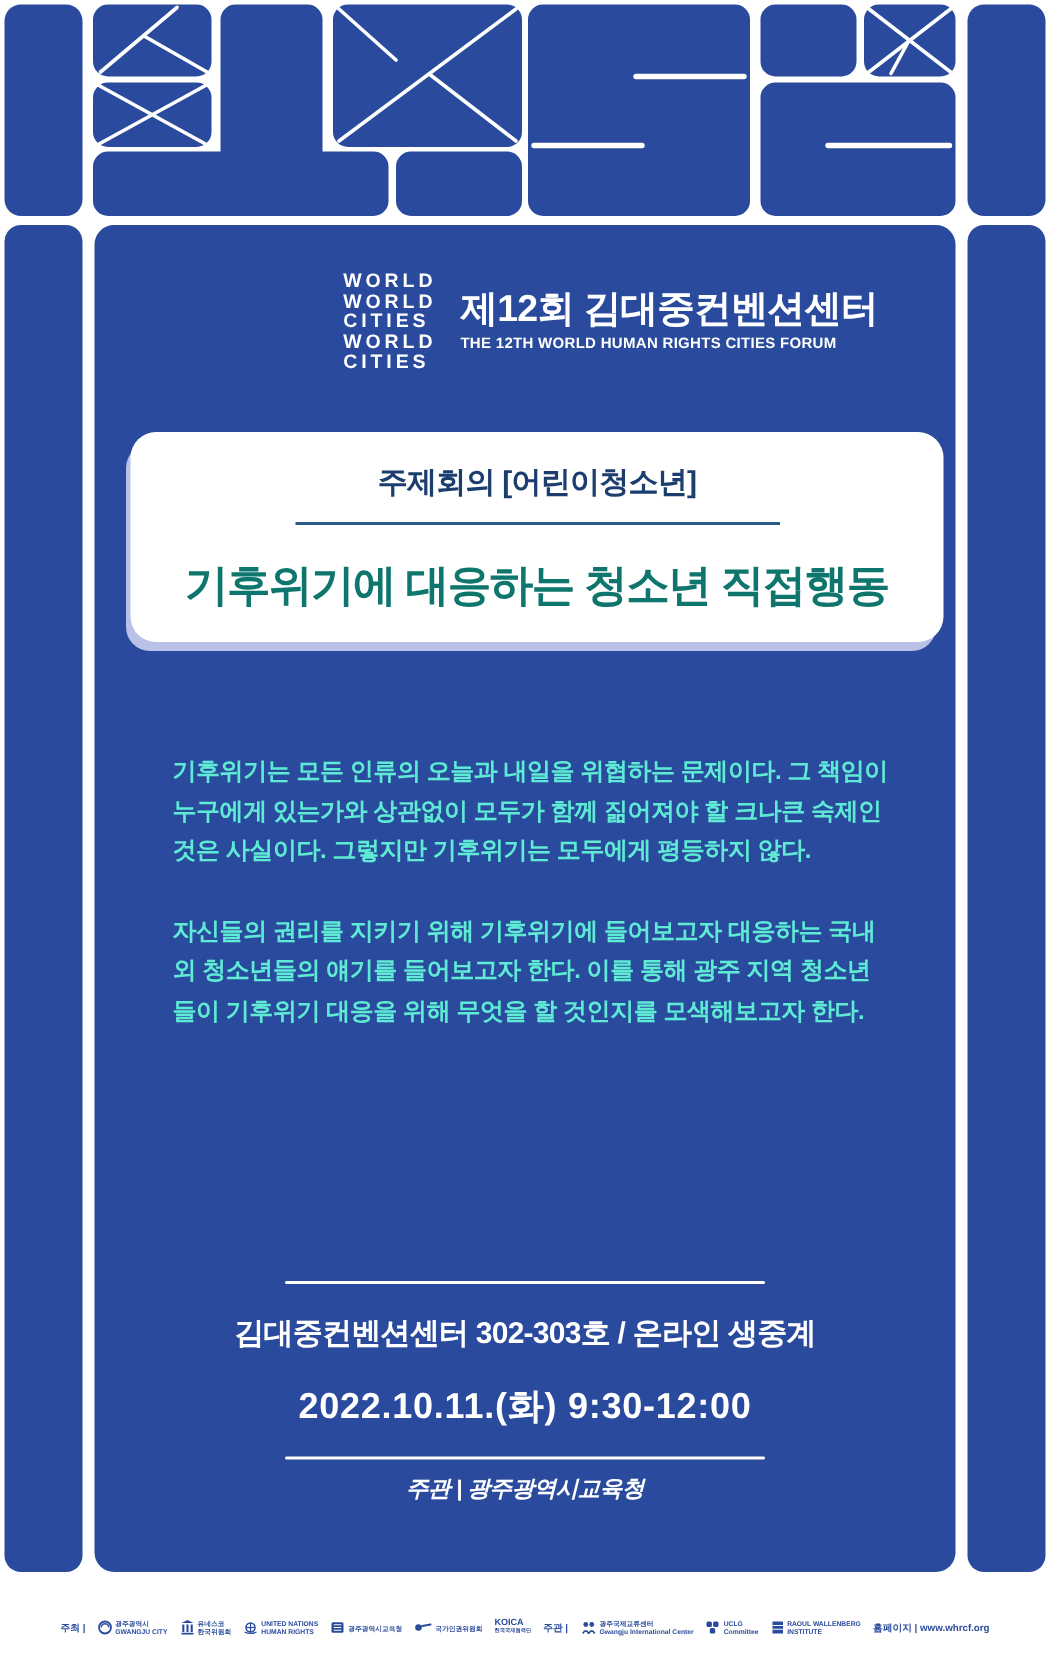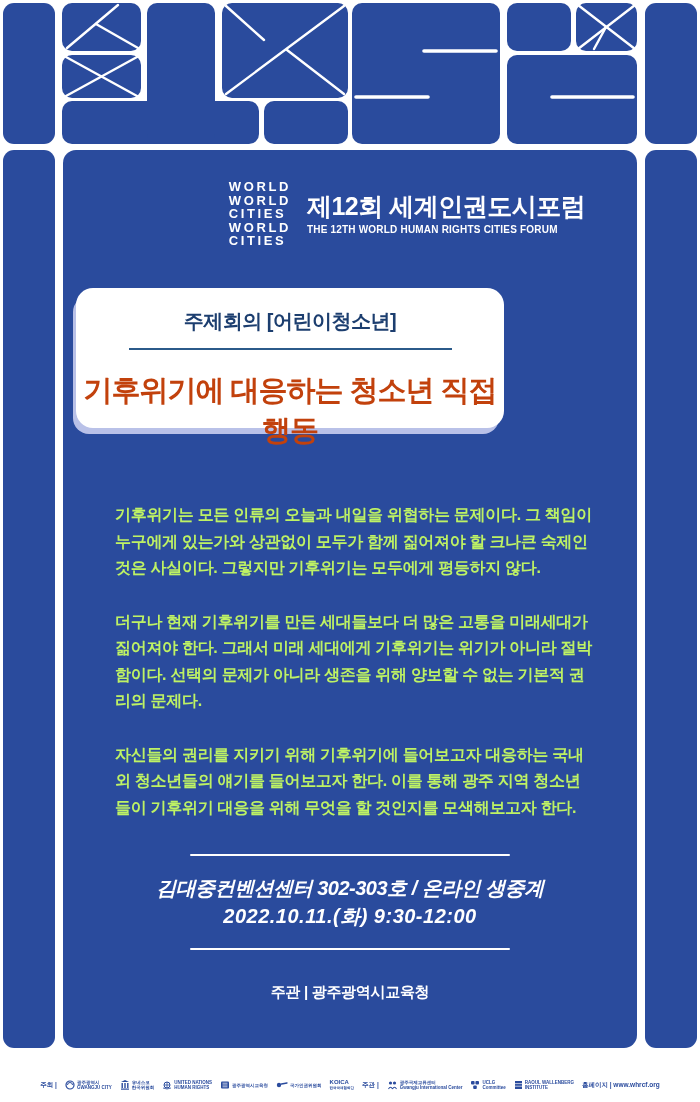--- a/index.html
+++ b/index.html
@@ -16,39 +16,39 @@
     background:#2a4b9d;border-radius:13px;color:#ffffff;
   }
   
   .logo-row{position:absolute;left:0;top:30px;width:688px;display:flex;justify-content:center;align-items:center;}
   .logo-stack{font-weight:bold;font-size:13px;line-height:13.5px;letter-spacing:2.6px;margin-right:16px;white-space:nowrap;}
   .logo-titles{text-align:left;}
   .title-ko{font-size:25px;font-weight:bold;letter-spacing:-0.5px;line-height:27px;}
   .title-en{font-size:10px;font-weight:bold;letter-spacing:0.2px;margin-top:4px;}
   
   .card{
-    position:absolute;left:13px;top:138px;width:428px;height:140px;background:#ffffff;
+    position:absolute;left:24px;top:138px;width:542px;height:140px;background:#ffffff;
     border-radius:17px;box-shadow:-4px 7px 0 -1px #b9c1e8;text-align:center;
   }
   .card-category{margin-top:20px;font-size:20px;font-weight:bold;color:#1c3e6f;letter-spacing:-0.5px;}
   .card-divider{width:323px;height:2px;background:#2b5a8a;margin:13px auto 0 auto;}
-  .card-title{margin-top:21px;font-size:29px;font-weight:800;color:#c2410c;letter-spacing:-1px;}
+  .card-title{margin-top:21px;font-size:29px;font-weight:800;color:#0f766e;letter-spacing:-1px;}
   
   .paras{position:absolute;left:52px;top:352px;width:480px;}
   .paras p{
     margin:0 0 27px 0;font-size:16px;font-weight:bold;line-height:26.5px;
-    letter-spacing:-0.3px;color:#bef264;text-align:left;word-break:break-all;
-  }
-  
-  .venue{position:absolute;left:0;top:704px;width:574px;text-align:center;font-style:italic;}
+    letter-spacing:-0.3px;color:#5eead4;text-align:left;word-break:break-all;
+  }
+  
+  .venue{position:absolute;left:0;top:704px;width:574px;text-align:center;}
   .venue-line{width:320px;height:2px;background:#ffffff;margin:0 auto;border-radius:1px;}
   .venue-location{margin-top:19px;font-size:20px;font-weight:bold;letter-spacing:-0.5px;}
-  .venue-datetime{margin-top:1px;font-size:20px;font-weight:bold;letter-spacing:0.5px;}
+  .venue-datetime{margin-top:19px;font-size:24px;font-weight:bold;letter-spacing:0.5px;}
   .venue-line.bottom{margin-top:18px;}
-  .organizer-line{position:absolute;left:0;top:833px;width:574px;text-align:center;font-size:15px;font-weight:bold;letter-spacing:-0.3px;}
+  .organizer-line{position:absolute;left:0;top:833px;width:574px;text-align:center;font-size:15px;font-weight:bold;letter-spacing:-0.3px;font-style:italic;}
   
   .footer{
     position:absolute;left:0;top:1072px;width:700px;height:26px;
     display:flex;align-items:center;justify-content:center;gap:8px;color:#2a4b9d;
   }
   .f-label{font-size:6.5px;font-weight:bold;white-space:nowrap;}
   .f-logo{display:flex;align-items:center;gap:2px;}
   .f-text{font-size:4.5px;font-weight:bold;line-height:5px;text-align:left;white-space:nowrap;}
   .f-icon{display:block;}
   .f-home{font-size:6.5px;font-weight:bold;white-space:nowrap;}
@@ -97,34 +97,33 @@
 
   <div class="logo-row">
     <div class="logo-stack">
       <div>WORLD</div>
       <div>WORLD</div>
       <div>CITIES</div>
       <div>WORLD</div>
       <div>CITIES</div>
     </div>
     <div class="logo-titles">
-      <div class="title-ko">제12회 세계인권도시포럼</div>
+      <div class="title-ko">제12회 김대중컨벤션센터</div>
       <div class="title-en">THE 12TH WORLD HUMAN RIGHTS CITIES FORUM</div>
     </div>
   </div>
 
   <div class="card">
     <div class="card-category">주제회의 [어린이청소년]</div>
     <div class="card-divider"></div>
     <div class="card-title">기후위기에 대응하는 청소년 직접행동</div>
   </div>
 
   <div class="paras">
     <p>기후위기는 모든 인류의 오늘과 내일을 위협하는 문제이다. 그 책임이 누구에게 있는가와 상관없이 모두가 함께 짊어져야 할 크나큰 숙제인 것은 사실이다.  그렇지만 기후위기는 모두에게 평등하지 않다.</p>
-    <p>더구나 현재 기후위기를 만든 세대들보다 더 많은 고통을 미래세대가 짊어져야 한다. 그래서 미래 세대에게 기후위기는 위기가 아니라 절박함이다. 선택의 문제가 아니라 생존을 위해 양보할 수 없는 기본적 권리의 문제다.</p>
     <p>자신들의 권리를 지키기 위해 기후위기에 들어보고자 대응하는 국내외 청소년들의 얘기를 들어보고자 한다. 이를 통해 광주 지역 청소년들이 기후위기 대응을 위해 무엇을 할 것인지를 모색해보고자 한다.</p>
   </div>
 
   <div class="venue">
     <div class="venue-line"></div>
     <div class="venue-location">김대중컨벤션센터 302-303호 / 온라인 생중계</div>
     <div class="venue-datetime">2022.10.11.(화) 9:30-12:00</div>
     <div class="venue-line bottom"></div>
   </div>
 

